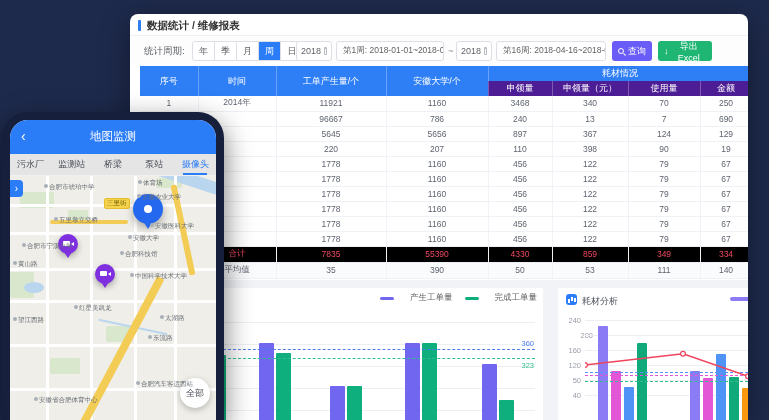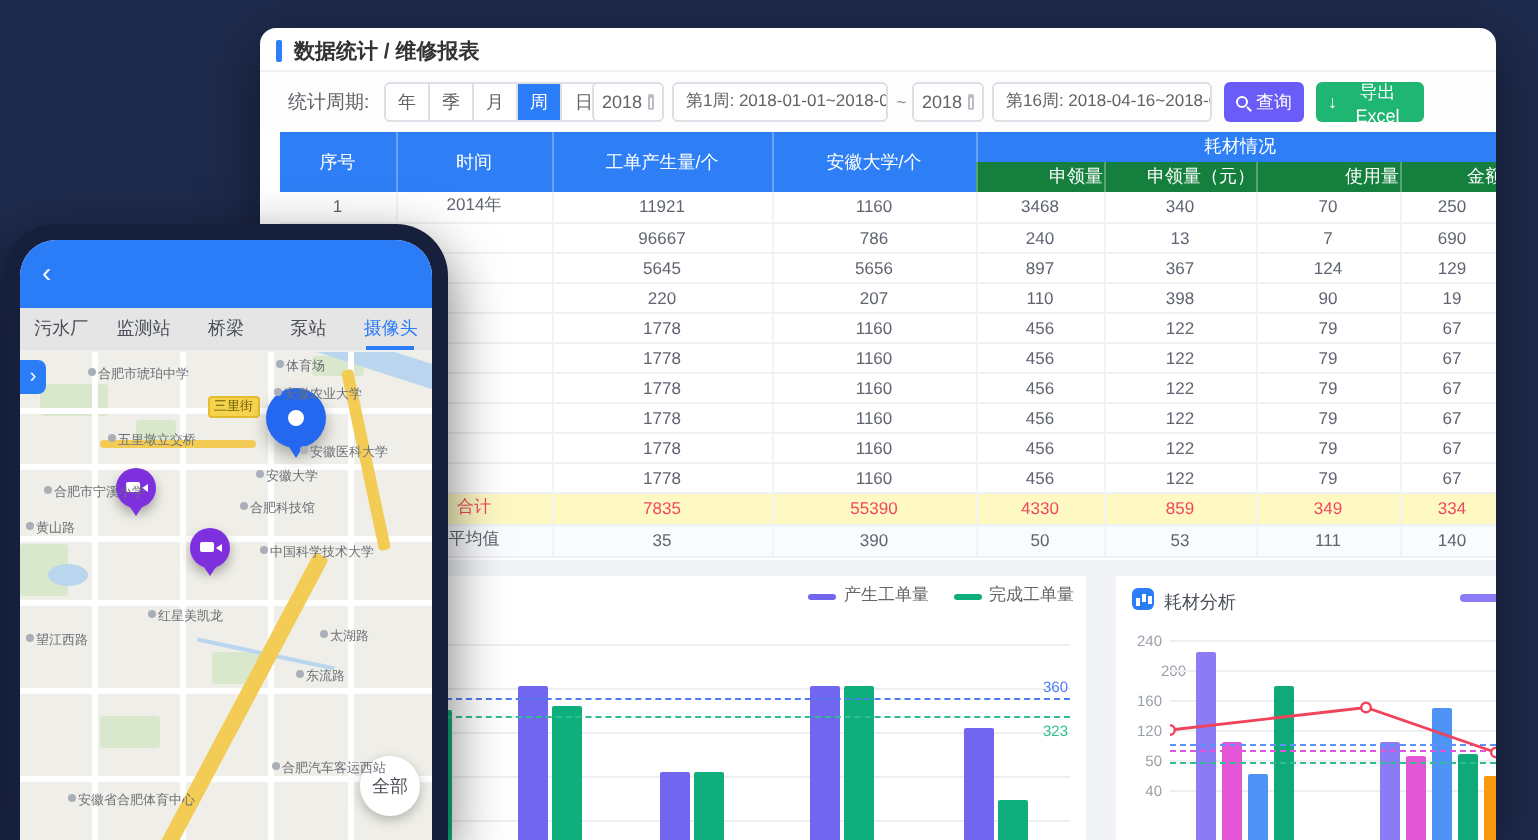--- a/index.html
+++ b/index.html
@@ -30,31 +30,31 @@
   .btn-query{background:#6A5CF6;width:40px;}
   .btn-export{background:#1FB573;width:54px;}
   .mag-icon{display:inline-block;width:6px;height:6px;border:1.2px solid #fff;border-radius:50%;position:relative;}
   .mag-icon:after{content:"";position:absolute;left:4px;top:5px;width:3px;height:1.2px;background:#fff;transform:rotate(45deg);}
   .dl-icon{font-size:9px;line-height:9px;}
   
   .rpt{position:absolute;left:10px;top:52px;width:612px;border-collapse:collapse;table-layout:fixed;}
   .rpt th{background:#2E7FF6;color:#fff;font-weight:normal;font-size:9px;border-right:1px solid rgba(255,255,255,.28);padding:0;}
   .rpt tr.h1 th{height:15px;}
   .rpt tr.h1 th[rowspan]{height:30px;}
-  .rpt tr.h2 th{height:15px;background:#15803d;text-align:right;}
+  .rpt tr.h2 th{height:15px;background:#4c1d95;}
   .rpt td{height:15px;font-size:8.5px;color:#5F6470;text-align:center;border-bottom:1px solid #EEF1F5;border-right:1px solid #F1F3F7;padding:0;white-space:nowrap;overflow:hidden;}
-  .rpt tr.total td{background:#fef9c3;color:#F0485F;height:16px;}
+  .rpt tr.total td{background:#000000;color:#F0485F;height:16px;}
   .rpt tr.avg td{background:#FAFBFD;color:#5F6470;height:16px;}
   
   .charts-bg{position:absolute;left:0;top:266px;width:618px;height:140px;background:#F1F3F7;}
   .card{position:absolute;top:8px;height:132px;background:#fff;}
   .card-left{left:80px;width:333px;}
   .card-right{left:428px;width:190px;}
   .legend{position:absolute;right:6px;top:4px;display:flex;gap:12px;align-items:center;}
-  .legend-item{display:flex;align-items:center;gap:4px;font-size:8.5px;color:#666;}
+  .legend-item{display:flex;align-items:center;gap:16px;font-size:8.5px;color:#666;}
   .legend-pill{width:14px;height:3px;border-radius:2px;}
   .plotL{position:absolute;left:8px;top:20px;width:317px;height:112px;overflow:hidden;}
   .gridline{position:absolute;left:0;width:100%;height:1px;background:#EDEFF3;}
   .bar{position:absolute;width:15px;bottom:-10px;border-radius:1px 1px 0 0;}
   .refline{position:absolute;left:0;width:100%;height:0;border-top:1px dashed;}
   .reflabel{position:absolute;right:1px;font-size:7.5px;}
   .rc-title-icon{position:absolute;left:8px;top:6px;width:11px;height:11px;border-radius:3px;background:#2B7CF7;}
   .rc-title-icon:after{content:"";position:absolute;left:2px;top:5px;width:2px;height:4px;background:#fff;box-shadow:3px -2px 0 #fff,6px -1px 0 #fff;}
   .rc-title{position:absolute;left:24px;top:7px;font-size:9px;color:#4a4f58;}
   .rc-legend{position:absolute;right:-4px;top:9px;width:22px;height:4px;border-radius:2px;background:#8B7CF6;}
@@ -358,20 +358,21 @@
           </div>
       </div>
 
     </div>
   </div>
 
   <div class="phone">
     <div class="screen">
       <div class="ph-header">
         <span class="ph-back">‹</span>
+        <span class="ph-title">地图监测</span>
       </div>
       <div class="ph-tabs" id="phTabs">
           <div class="ph-tab">污水厂</div>
           <div class="ph-tab">监测站</div>
           <div class="ph-tab">桥梁</div>
           <div class="ph-tab">泵站</div>
           <div class="ph-tab active">摄像头</div>
         </div>
       <div class="map" id="map">
 

